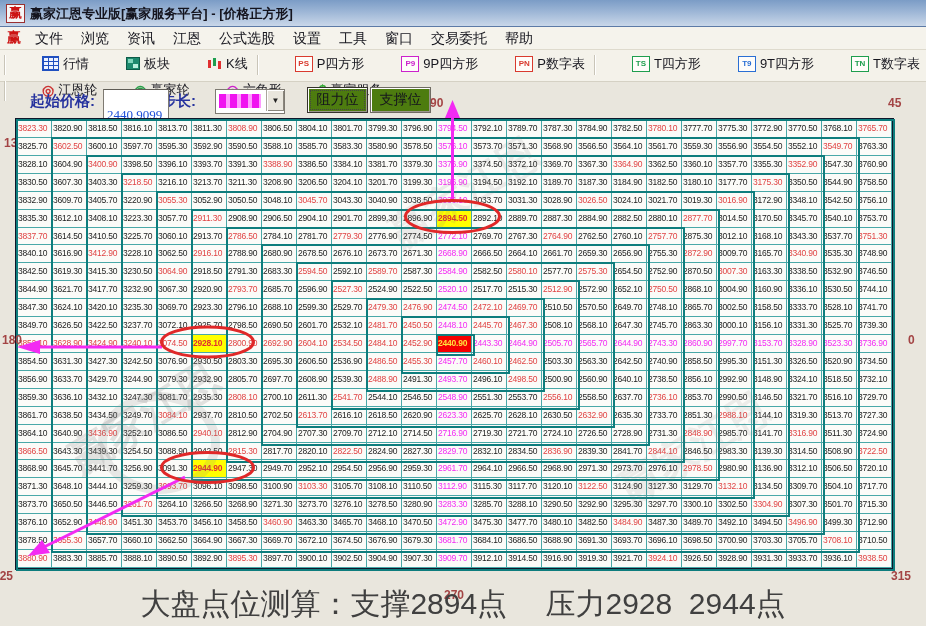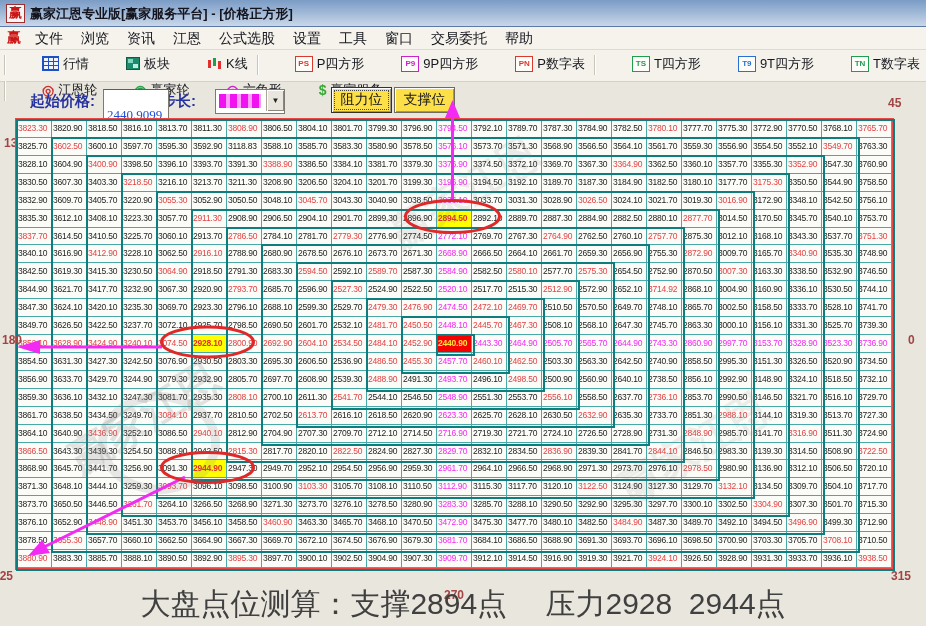--- a/index.html
+++ b/index.html
@@ -30,26 +30,26 @@
   .ic-kline{width:15px;height:14px;position:relative;}
   .ic-kline:before{content:"";position:absolute;left:1px;top:3px;width:3px;height:8px;background:#e03030;box-shadow:5px -2px 0 #1e9e4e,10px 1px 0 #e03030;}
   
   #controls{position:absolute;left:0;top:82px;width:926px;height:36px;}
   .angle-label{position:absolute;font-size:12px;font-weight:bold;color:#a34444;}
   .ctl-label{position:absolute;font-size:15px;font-weight:bold;color:#27339e;}
   #start-price-input{position:absolute;left:103px;top:89px;width:58px;height:19px;border:1px solid #7e7a72;border-top-color:#5f5c55;background:#fff;color:#1d4ed8;font-size:13px;padding:15px 3px;font-family:Liberation Serif, serif;}
   #step-combo{position:absolute;left:215px;top:89px;width:68px;height:23px;background:#fff;border:1px solid #7e7a72;}
   #step-combo .swatch{position:absolute;left:3px;top:4px;width:42px;height:14px;background:repeating-linear-gradient(90deg,#f013f0 0 7px,#ff9aff 7px 11px);}
   #step-combo .combo-arrow{position:absolute;right:0;top:0;width:17px;height:21px;background:#e9e6dd;border-left:1px solid #aaa69c;box-shadow:inset 1px 1px 0 #fff, inset -1px -1px 0 #8a867c;font-size:8px;line-height:21px;text-align:center;color:#222;}
-  .push-btn{position:absolute;top:87px;width:61px;height:26px;background:#fde047;border:1px solid #6f6b62;box-shadow:inset 1px 1px 0 #ffffff, inset -1px -1px 0 #9a968c;font-size:14px;color:#15151d;font-family:"Liberation Sans",sans-serif;padding:0;margin-left:24px;}
+  .push-btn{position:absolute;top:87px;width:61px;height:26px;background:#4d7c0f;border:1px solid #6f6b62;box-shadow:inset 1px 1px 0 #ffffff, inset -1px -1px 0 #9a968c;font-size:14px;color:#15151d;font-family:"Liberation Sans",sans-serif;padding:0;}
   #resistance-btn{left:307px;outline:1px dotted #444;outline-offset:-4px;border-color:#35322c;}
   #support-btn{left:370px;}
   #chart-title{position:absolute;left:531px;top:90px;font-size:19px;font-weight:bold;color:#f31df3;letter-spacing:1px;}
   
-  #grid-wrap{position:absolute;left:15px;top:118px;width:875px;height:448px;border:2px solid #ef4444;box-sizing:content-box;background:#fbfbf8;}
+  #grid-wrap{position:absolute;left:15px;top:118px;width:875px;height:448px;border:2px solid #0f172a;box-sizing:content-box;background:#fbfbf8;}
   #matrix{position:absolute;left:0;top:0;width:875px;height:448px;display:grid;grid-template-columns:repeat(25,1fr);grid-template-rows:repeat(25,1fr);}
   .cell{border-right:1px solid #49a8a8;border-bottom:1px solid #49a8a8;overflow:hidden;white-space:nowrap;font-size:8.5px;letter-spacing:-0.2px;line-height:17px;color:#1c1c1c;padding-left:1px;background:#fbfbf8;}
   .cell.r{color:#e04343;}
   .cell.m{color:#f32af3;}
   .cell.y{background:#ffff00;color:#e03030;font-weight:bold;}
   .cell.c{background:#f40000;color:#ffe23c;font-weight:bold;}
   .ring{position:absolute;border:2px solid #0e7d7d;pointer-events:none;}
   
   .watermark{position:absolute;color:rgba(125,125,125,0.20);font-weight:bold;pointer-events:none;z-index:30;}
   #wm-circle{position:absolute;left:98px;top:392px;width:104px;height:84px;border:9px solid rgba(130,130,130,0.16);border-radius:50%;z-index:30;pointer-events:none;}
@@ -117,21 +117,21 @@
         <div class="cell">3772.90</div>
         <div class="cell">3770.50</div>
         <div class="cell">3768.10</div>
         <div class="cell r">3765.70</div>
         <div class="cell">3825.70</div>
         <div class="cell r">3602.50</div>
         <div class="cell">3600.10</div>
         <div class="cell">3597.70</div>
         <div class="cell">3595.30</div>
         <div class="cell">3592.90</div>
-        <div class="cell">3118.83</div>
+        <div class="cell">3590.50</div>
         <div class="cell">3588.10</div>
         <div class="cell">3585.70</div>
         <div class="cell">3583.30</div>
         <div class="cell">3580.90</div>
         <div class="cell">3578.50</div>
         <div class="cell m">3576.10</div>
         <div class="cell">3573.70</div>
         <div class="cell">3571.30</div>
         <div class="cell">3568.90</div>
         <div class="cell">3566.50</div>
@@ -329,21 +329,21 @@
         <div class="cell">2596.90</div>
         <div class="cell r">2527.30</div>
         <div class="cell">2524.90</div>
         <div class="cell">2522.50</div>
         <div class="cell m">2520.10</div>
         <div class="cell">2517.70</div>
         <div class="cell">2515.30</div>
         <div class="cell r">2512.90</div>
         <div class="cell">2572.90</div>
         <div class="cell">2652.10</div>
-        <div class="cell r">3714.92</div>
+        <div class="cell r">2750.50</div>
         <div class="cell">2868.10</div>
         <div class="cell">3004.90</div>
         <div class="cell">3160.90</div>
         <div class="cell">3336.10</div>
         <div class="cell">3530.50</div>
         <div class="cell">3744.10</div>
         <div class="cell">3847.30</div>
         <div class="cell">3624.10</div>
         <div class="cell">3420.10</div>
         <div class="cell">3235.30</div>

